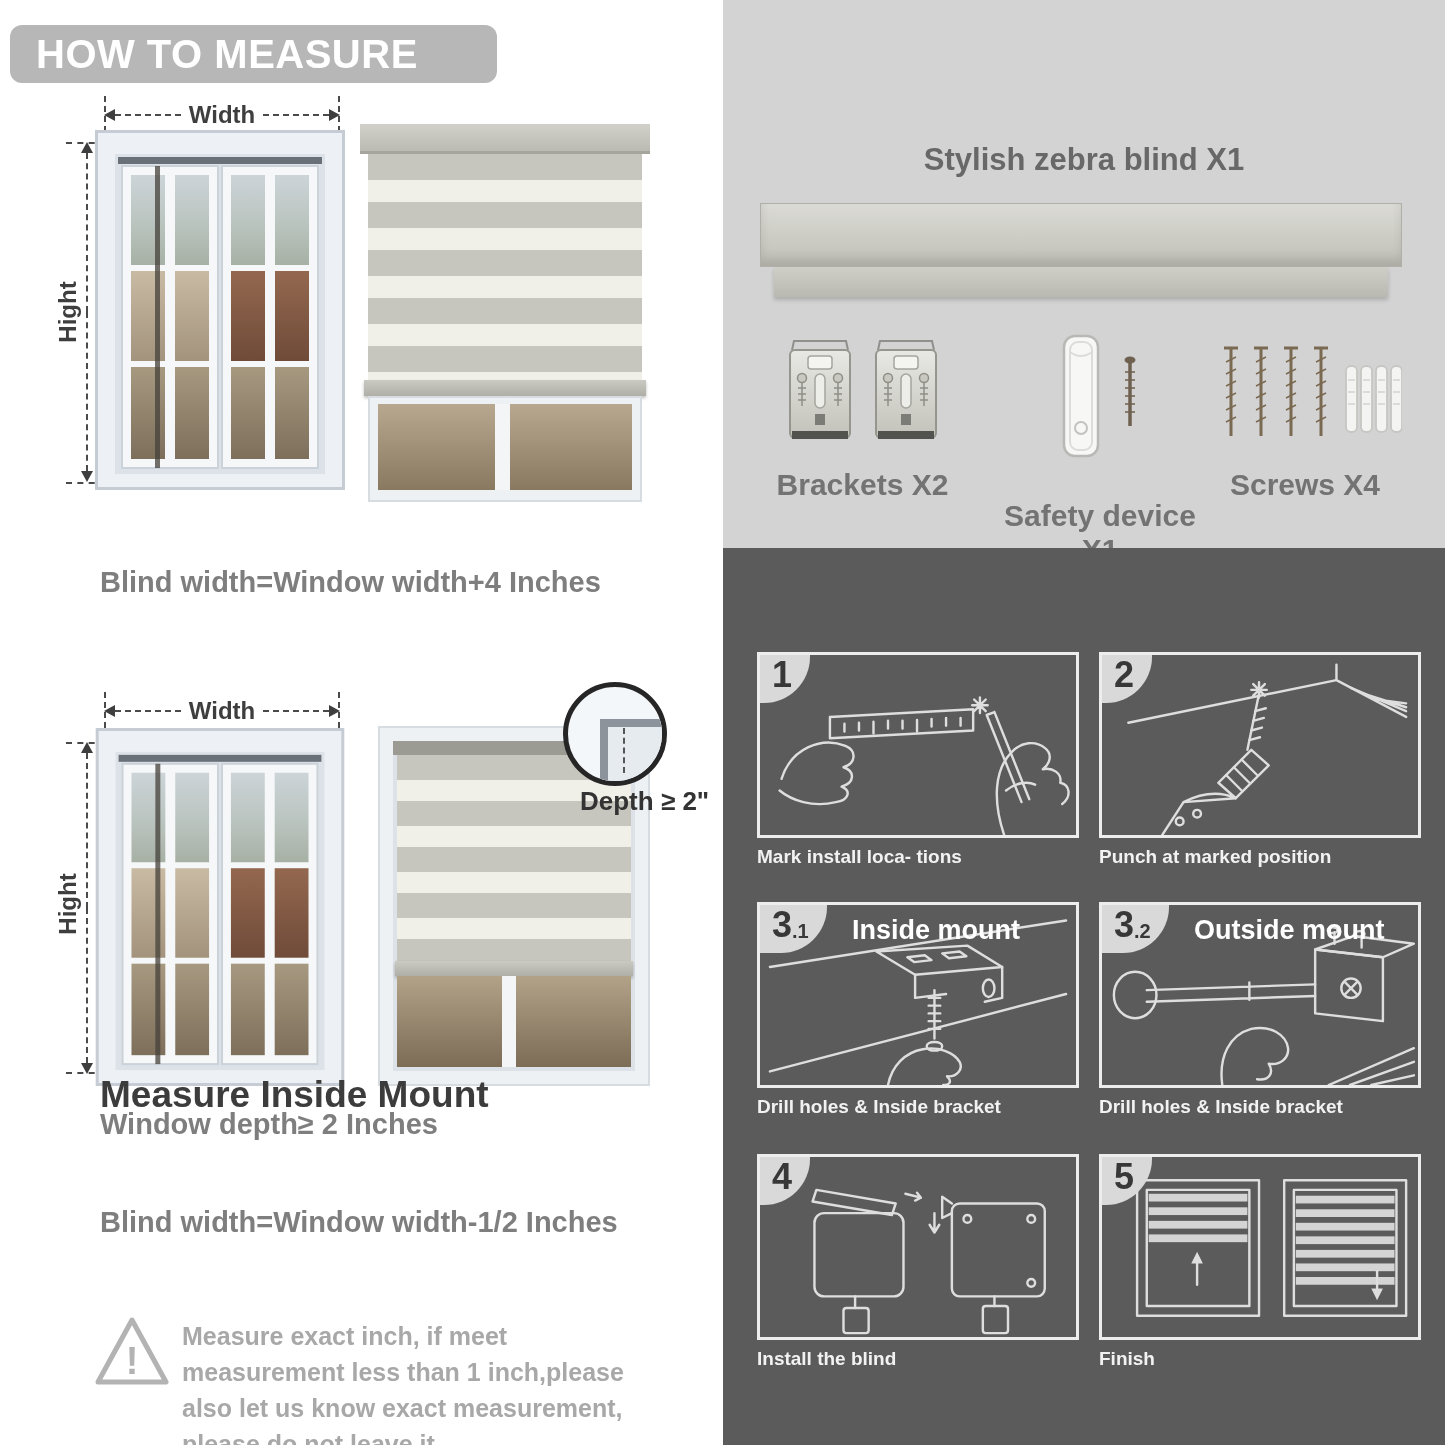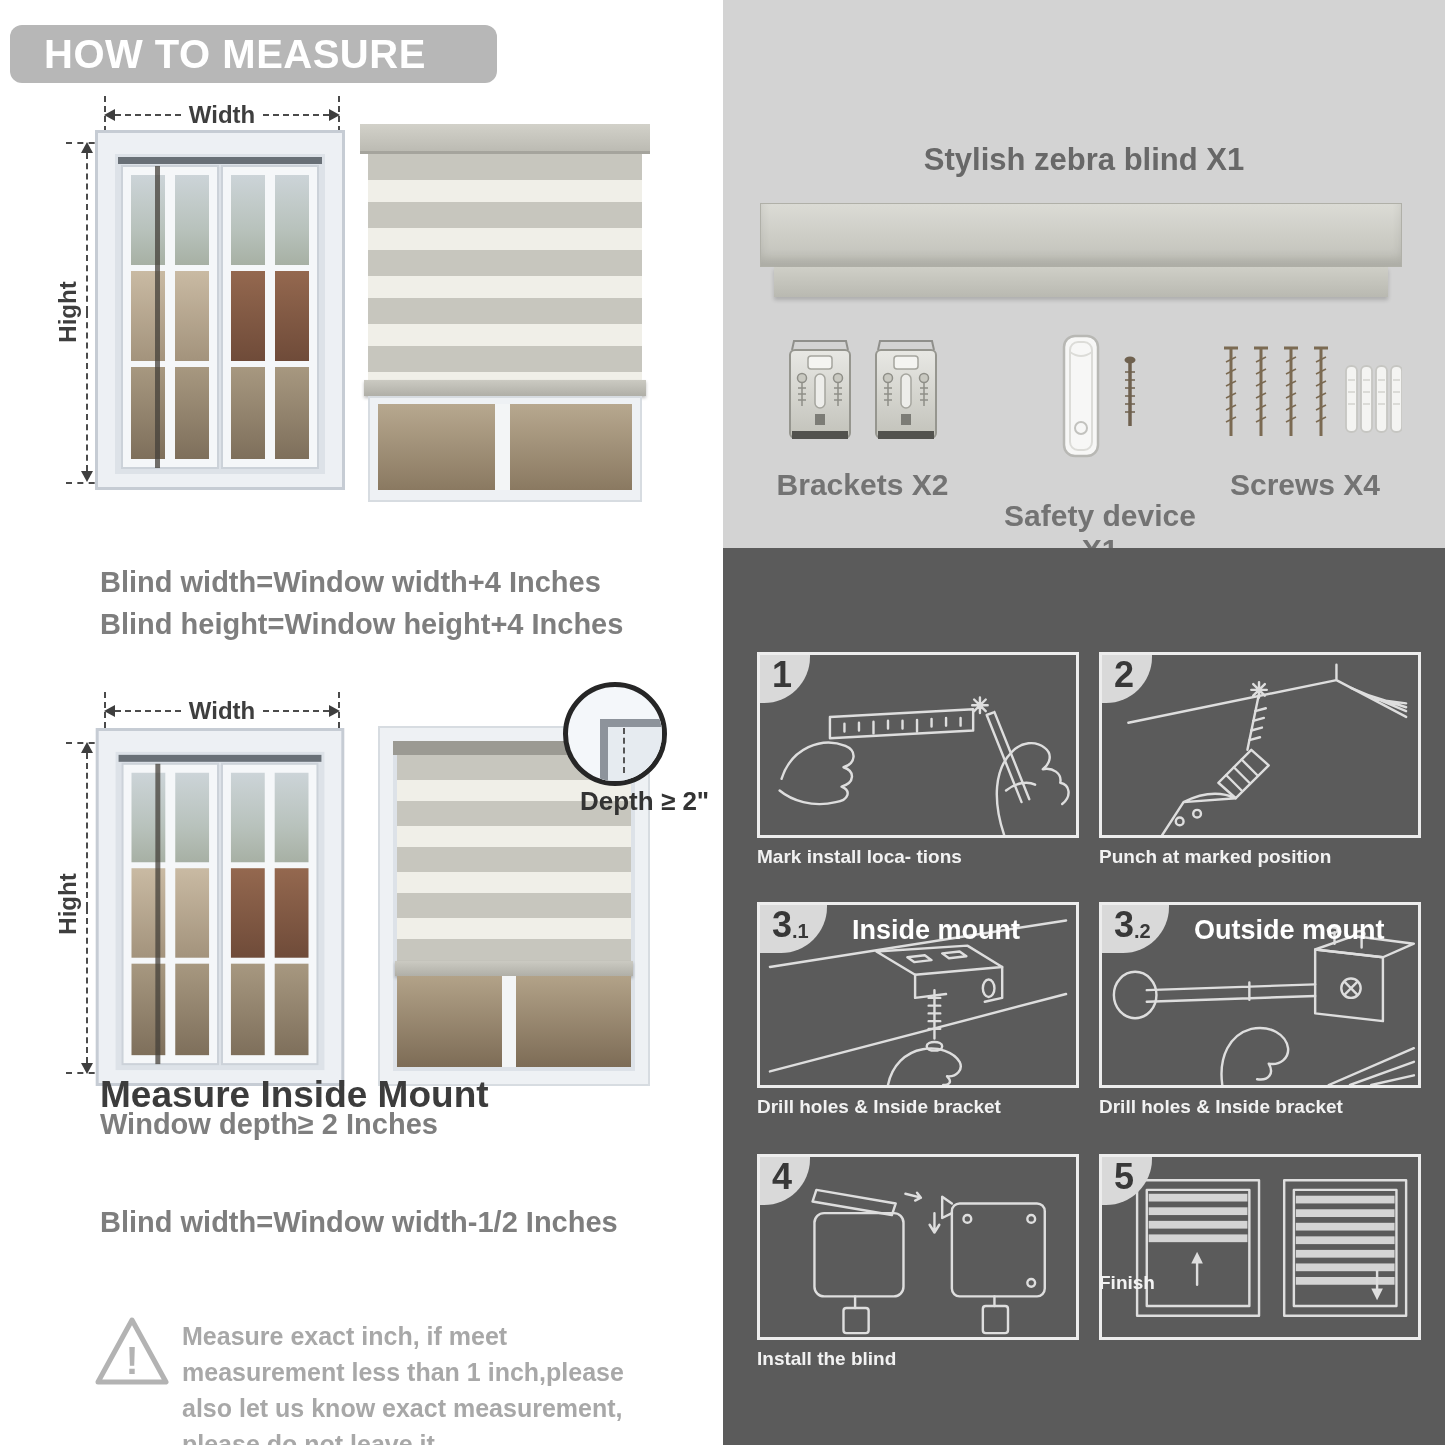--- a/index.html
+++ b/index.html
@@ -3,21 +3,21 @@
 <meta charset="utf-8">
 <style>
   * { margin:0; padding:0; box-sizing:border-box; }
   html,body { width:1445px; height:1445px; background:#fff; }
   .canvas { position:relative; width:1445px; height:1445px; overflow:hidden;
             font-family:"Liberation Sans", sans-serif; font-weight:700; background:#fff; }
 
   
   .htm-header { position:absolute; left:10px; top:25px; width:487px; height:58px;
     background:#b7b7b7; border-radius:12px; color:#fff; font-size:40px;
-    line-height:58px; padding-left:34px; letter-spacing:.5px; }
+    line-height:58px; padding-left:26px; letter-spacing:.5px; }
 
   .win-svg { position:absolute; }
   .win1 { left:95px; top:130px; width:250px; height:360px; }
   .win2 { left:95px; top:728px; width:250px; height:358px; }
 
   
   .measure-h { position:absolute; display:flex; align-items:center; height:14px; }
   .mh1 { left:104px; top:108px; width:236px; }
   .mh2 { left:104px; top:704px; width:236px; }
   .measure-h .dl { flex:1; height:0; border-top:2px dashed #4a4a4a; }
@@ -194,21 +194,20 @@
   <div class="blind1">
     <div class="cassette"></div>
     <div class="shade"></div>
     <div class="rail"></div>
     <div class="frame-below">
       <div class="photo-below"></div>
     </div>
   </div>
 
   <div class="formula" style="top:566px;">Blind width=Window width+4 Inches</div>
-  <div class="formula" style="top:608px;">Blind height=Window height+4 Inches</div>
 
   <div class="tickv" style="left:104px; top:692px;"></div>
   <div class="tickv" style="left:338px; top:692px;"></div>
   <div class="measure-h mh2">
     <span class="ah l"></span>
       <span class="dl"></span>
     <span class="lbl">Width</span>
     <span class="dl"></span>
       <span class="ah r"></span>
   </div>
@@ -461,15 +460,15 @@
       <rect class="fillL" x="198" y="54" width="102" height="8"></rect>
       <rect class="fillL" x="198" y="68" width="102" height="8"></rect>
       <rect class="fillL" x="198" y="82" width="102" height="8"></rect>
       <rect class="fillL" x="198" y="96" width="102" height="8"></rect>
       <rect class="fillL" x="198" y="110" width="102" height="8"></rect>
       <rect class="fillL" x="198" y="124" width="102" height="8"></rect>
       <path d="M282 118 V140"></path>
         <path class="fillL" d="M276 136 h12 l-6 12 Z" style="fill:#dedede"></path>
     </svg>
   </div>
-  <div class="caption" style="left:1099px; top:1272px;">Finish</div>
+  <div class="caption" style="left:1099px; top:1348px;">Finish</div>
 
 </div>
 
 </body></html>

